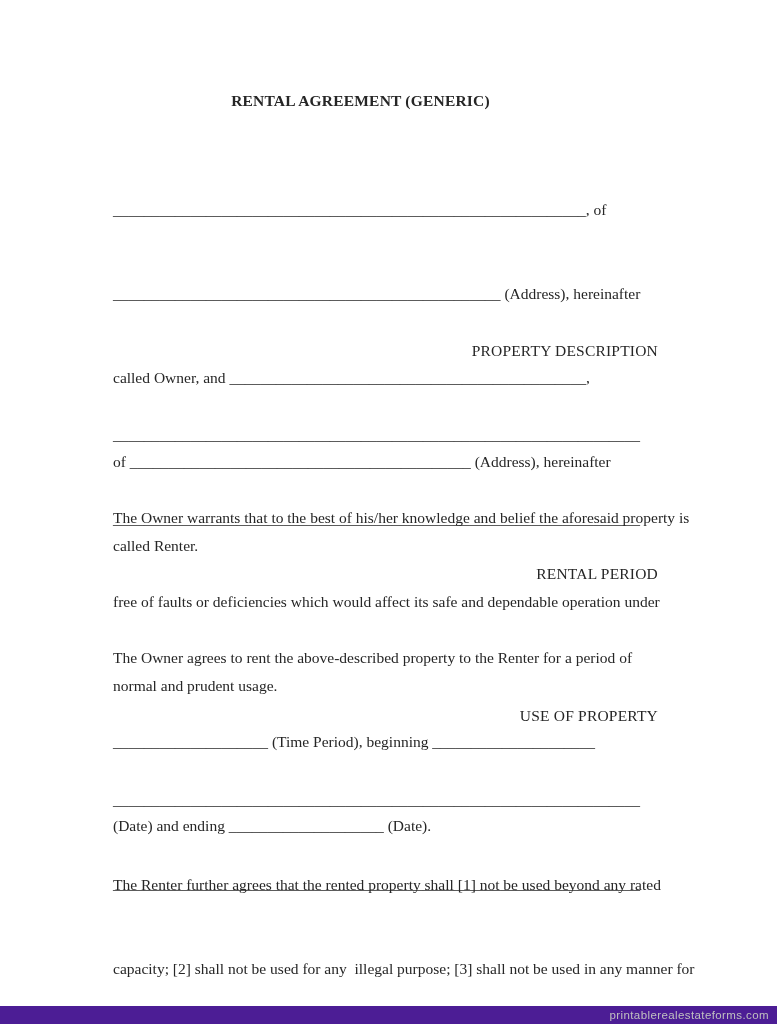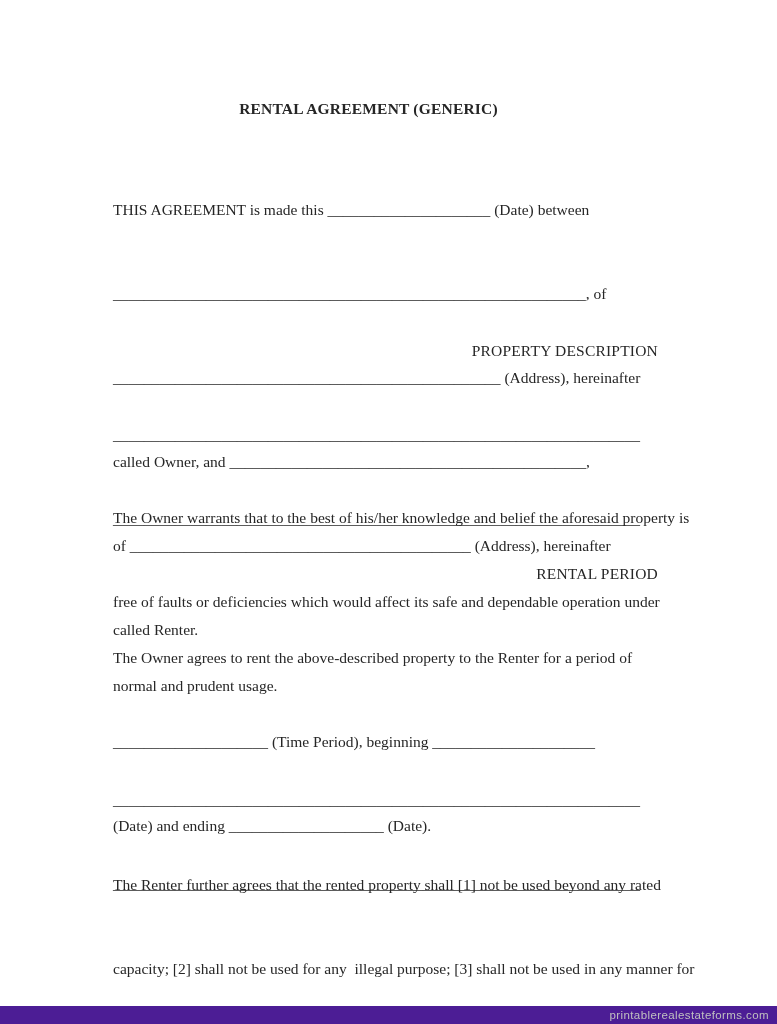--- a/index.html
+++ b/index.html
@@ -25,21 +25,21 @@
     left: 113px;
     width: 545px;
     white-space: pre;
   }
   .line { white-space: pre; }
   .doc-title {
     position: absolute;
     left: 89px;
     top: 83px;
     width: 535px;
-    margin: 12px;
+    margin: 4px;
     font-size: 15.5px;
     font-weight: bold;
     line-height: 28px;
     text-align: center;
     letter-spacing: 0.2px;
     white-space: pre;
   }
   .heading { letter-spacing: 0.2px; text-align: right; }
   .footer-bar {
     position: absolute;
@@ -59,21 +59,20 @@
   }
 </style>
 </head>
 <body>
 
 <div class="sheet">
 
   <h1 class="doc-title">RENTAL AGREEMENT (GENERIC)</h1>
 
   <div class="block" style="top:140px">
-    <div class="line">THIS AGREEMENT is made this _____________________ (Date) between</div>
     <div class="line">_____________________________________________________________, of</div>
     <div class="line">__________________________________________________ (Address), hereinafter</div>
     <div class="line">called Owner, and ______________________________________________,</div>
     <div class="line">of ____________________________________________ (Address), hereinafter</div>
     <div class="line">called Renter.</div>
   </div>
 
   <div class="block heading" style="top:337px">PROPERTY DESCRIPTION</div>
 
   <div class="block" style="top:365px">
@@ -88,20 +87,21 @@
   </div>
 
   <div class="block" style="top:588px">
     <div class="line">The Owner agrees to rent the above-described property to the Renter for a period of</div>
     <div class="line">____________________ (Time Period), beginning _____________________</div>
     <div class="line">(Date) and ending ____________________ (Date).</div>
   </div>
 
   <div class="block heading" style="top:560px">RENTAL PERIOD</div>
 
+  <div class="block heading" style="top:702px">USE OF PROPERTY</div>
 
   <div class="block" style="top:730px">
     <div class="line">____________________________________________________________________</div>
     <div class="line">____________________________________________________________________</div>
   </div>
 
   <div class="block" style="top:815px">
     <div class="line">The Renter further agrees that the rented property shall [1] not be used beyond any rated</div>
     <div class="line">capacity; [2] shall not be used for any  illegal purpose; [3] shall not be used in any manner for</div>
     

